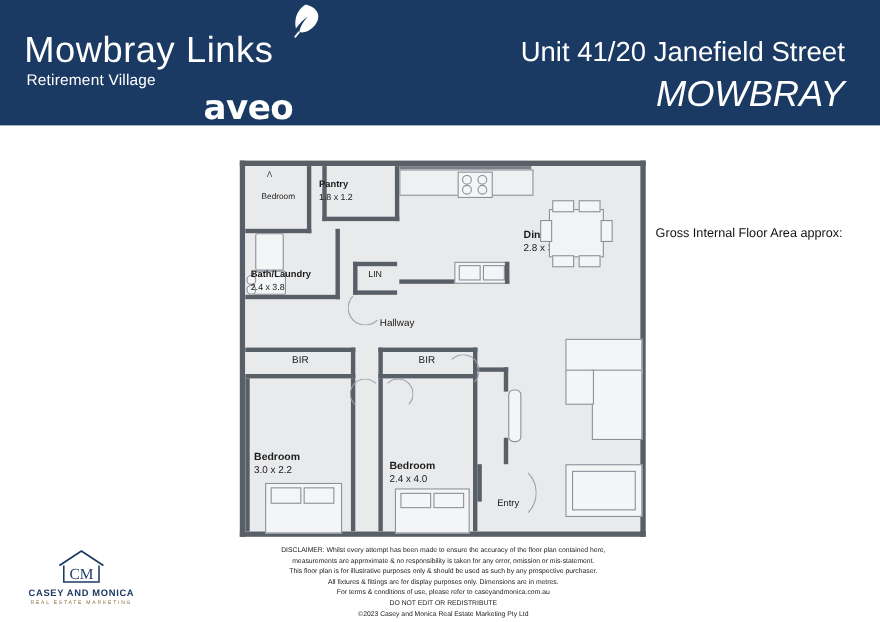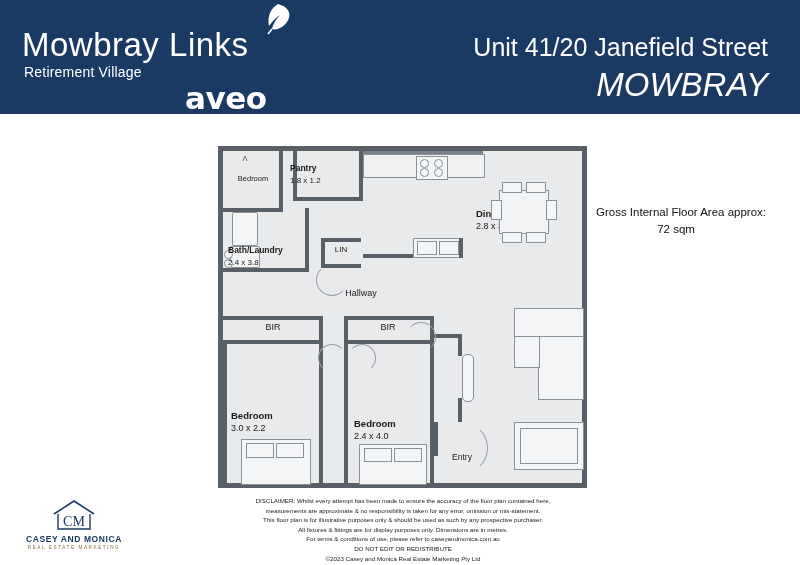--- a/index.html
+++ b/index.html
@@ -181,21 +181,20 @@
   </svg>
 
   <div class="aveo-logo">aveo</div>
 
   <div class="addr-line1">Unit 41/20 Janefield Street</div>
   <div class="addr-line2">MOWBRAY</div>
 </div>
 
 <div class="area-note">
   <div>Gross Internal Floor Area approx:</div>
-  <div class="line2">72 sqm</div>
 </div>
 
 <div class="plan">
 
   <div class="wall" style="left:0; top:0; width:369px; height:5px;"></div>
   <div class="wall" style="left:0; top:0; width:5px; height:342px;"></div>
   <div class="wall" style="left:364px; top:0; width:5px; height:342px;"></div>
   <div class="wall" style="left:0; top:337px; width:369px; height:5px;"></div>
 
   <div class="room-fill" style="left:5px; top:5px; width:359px; height:332px;"></div>

